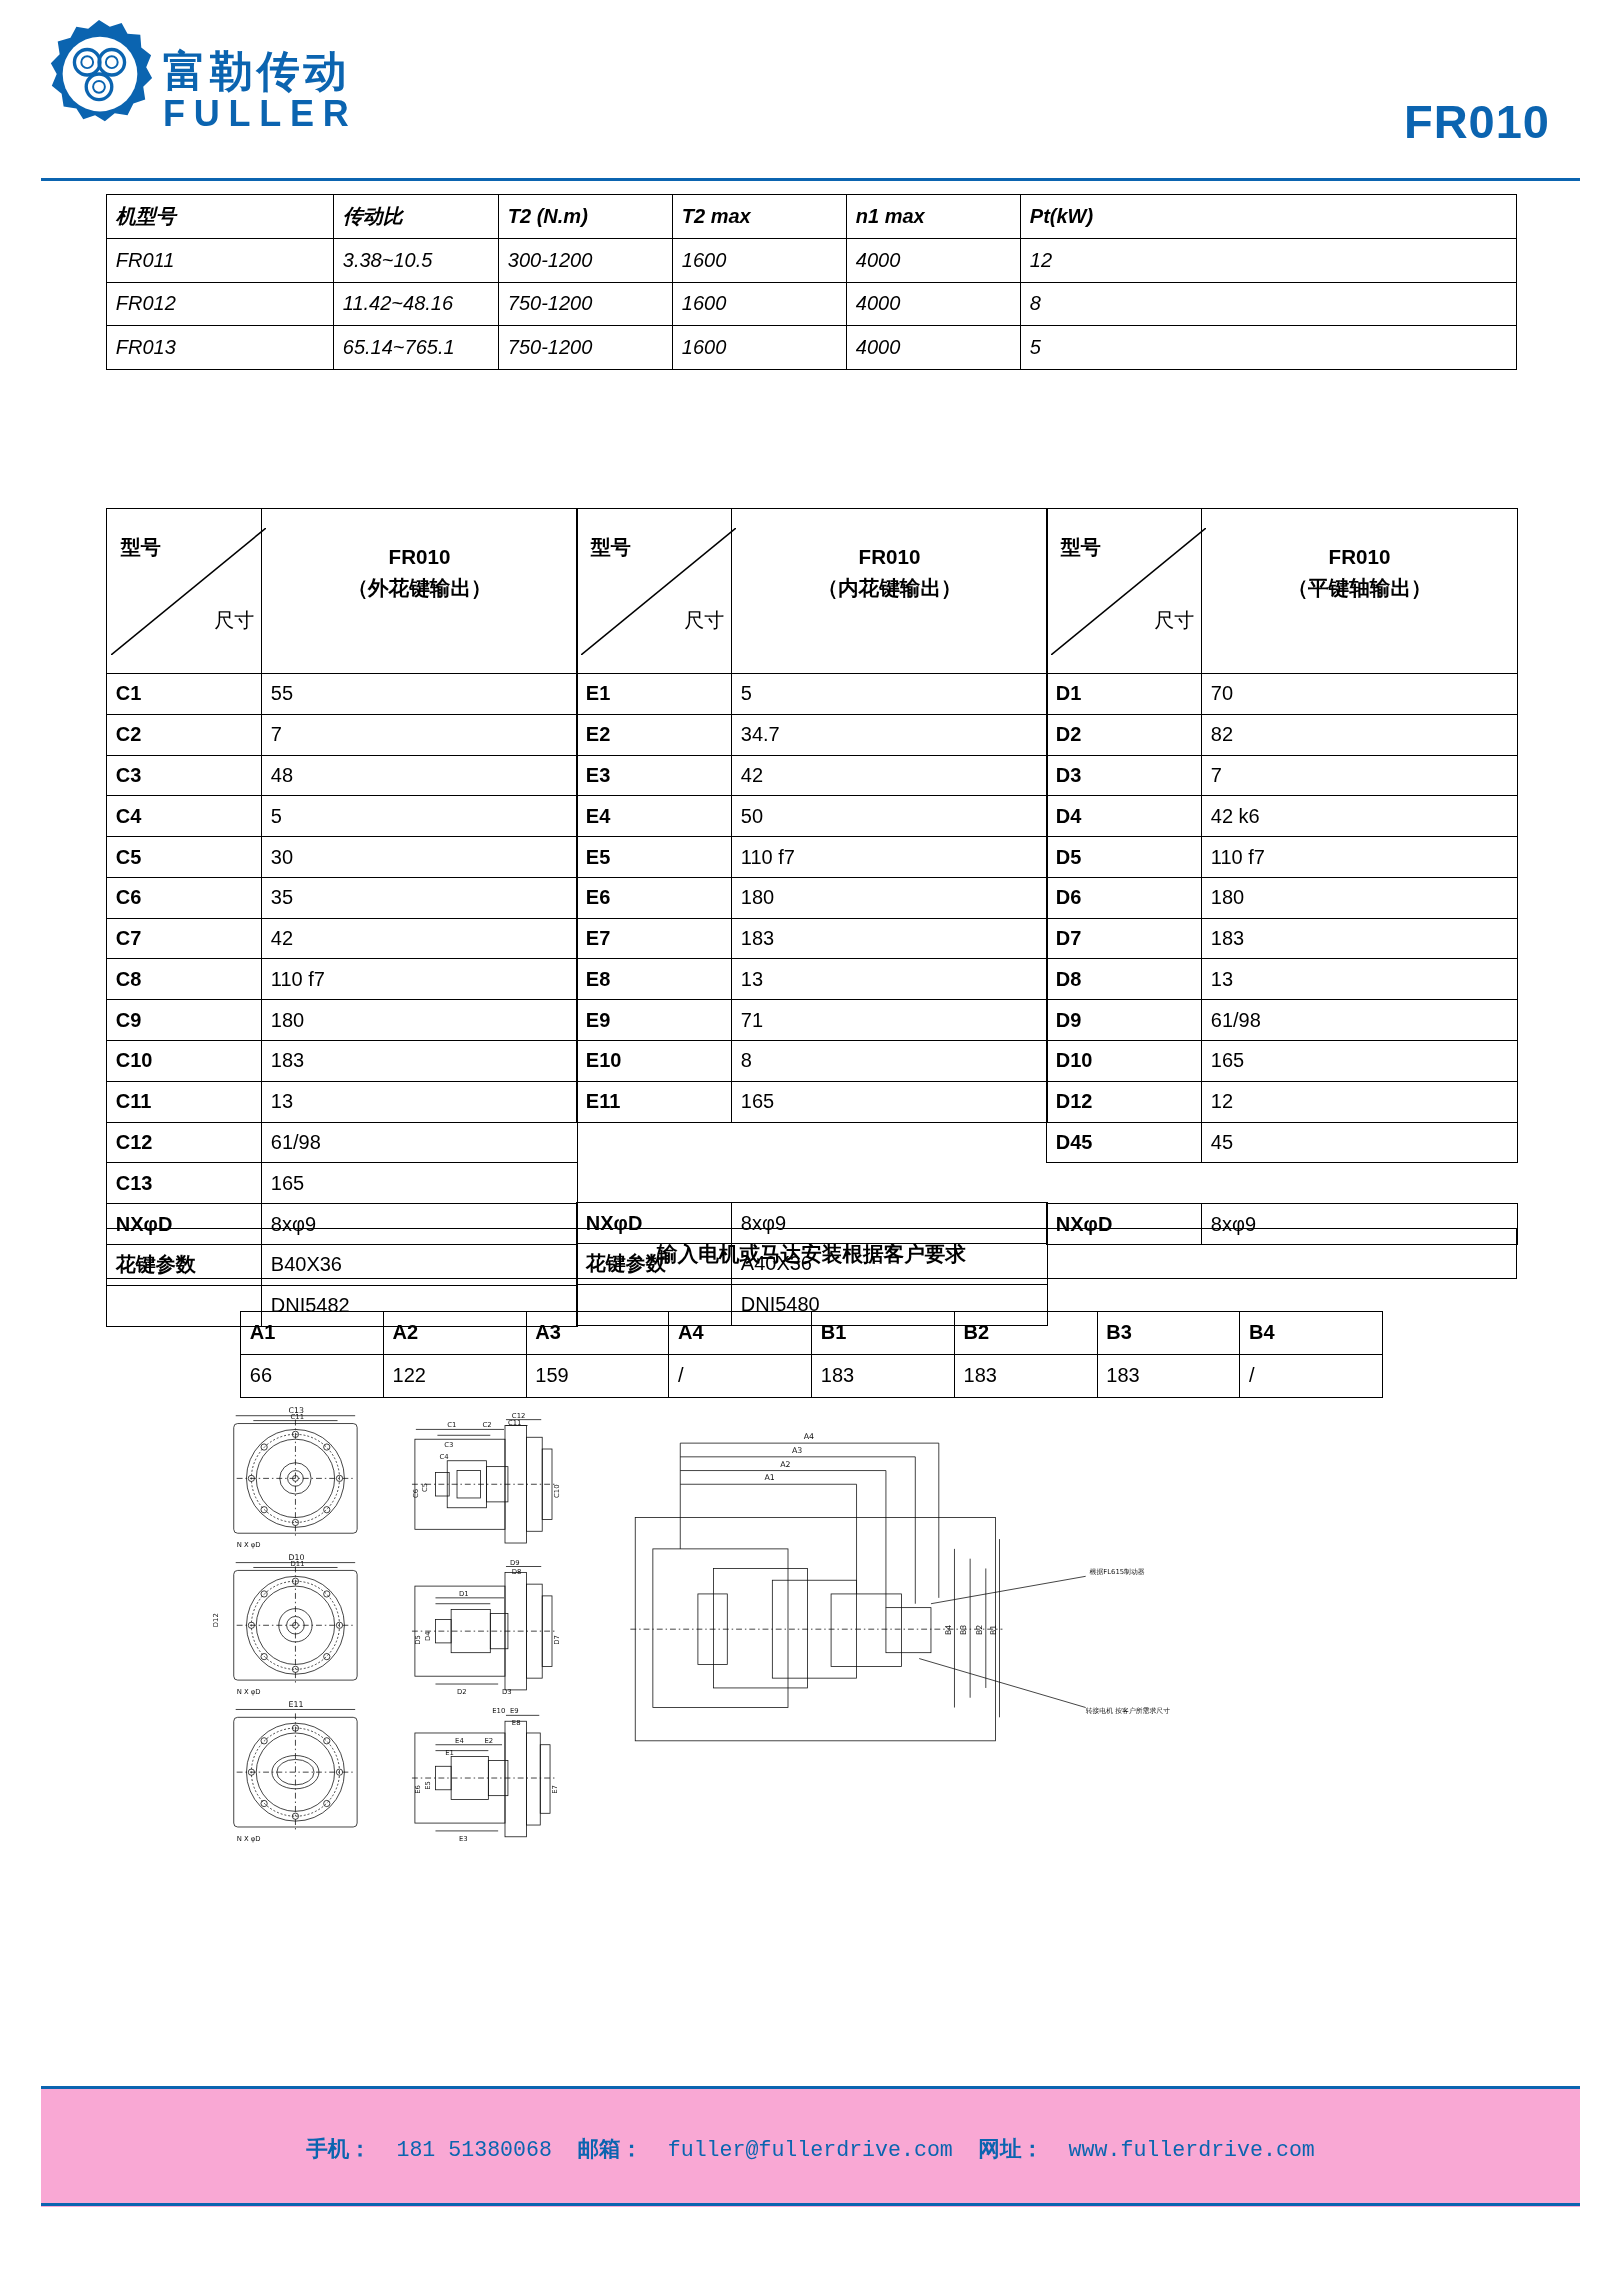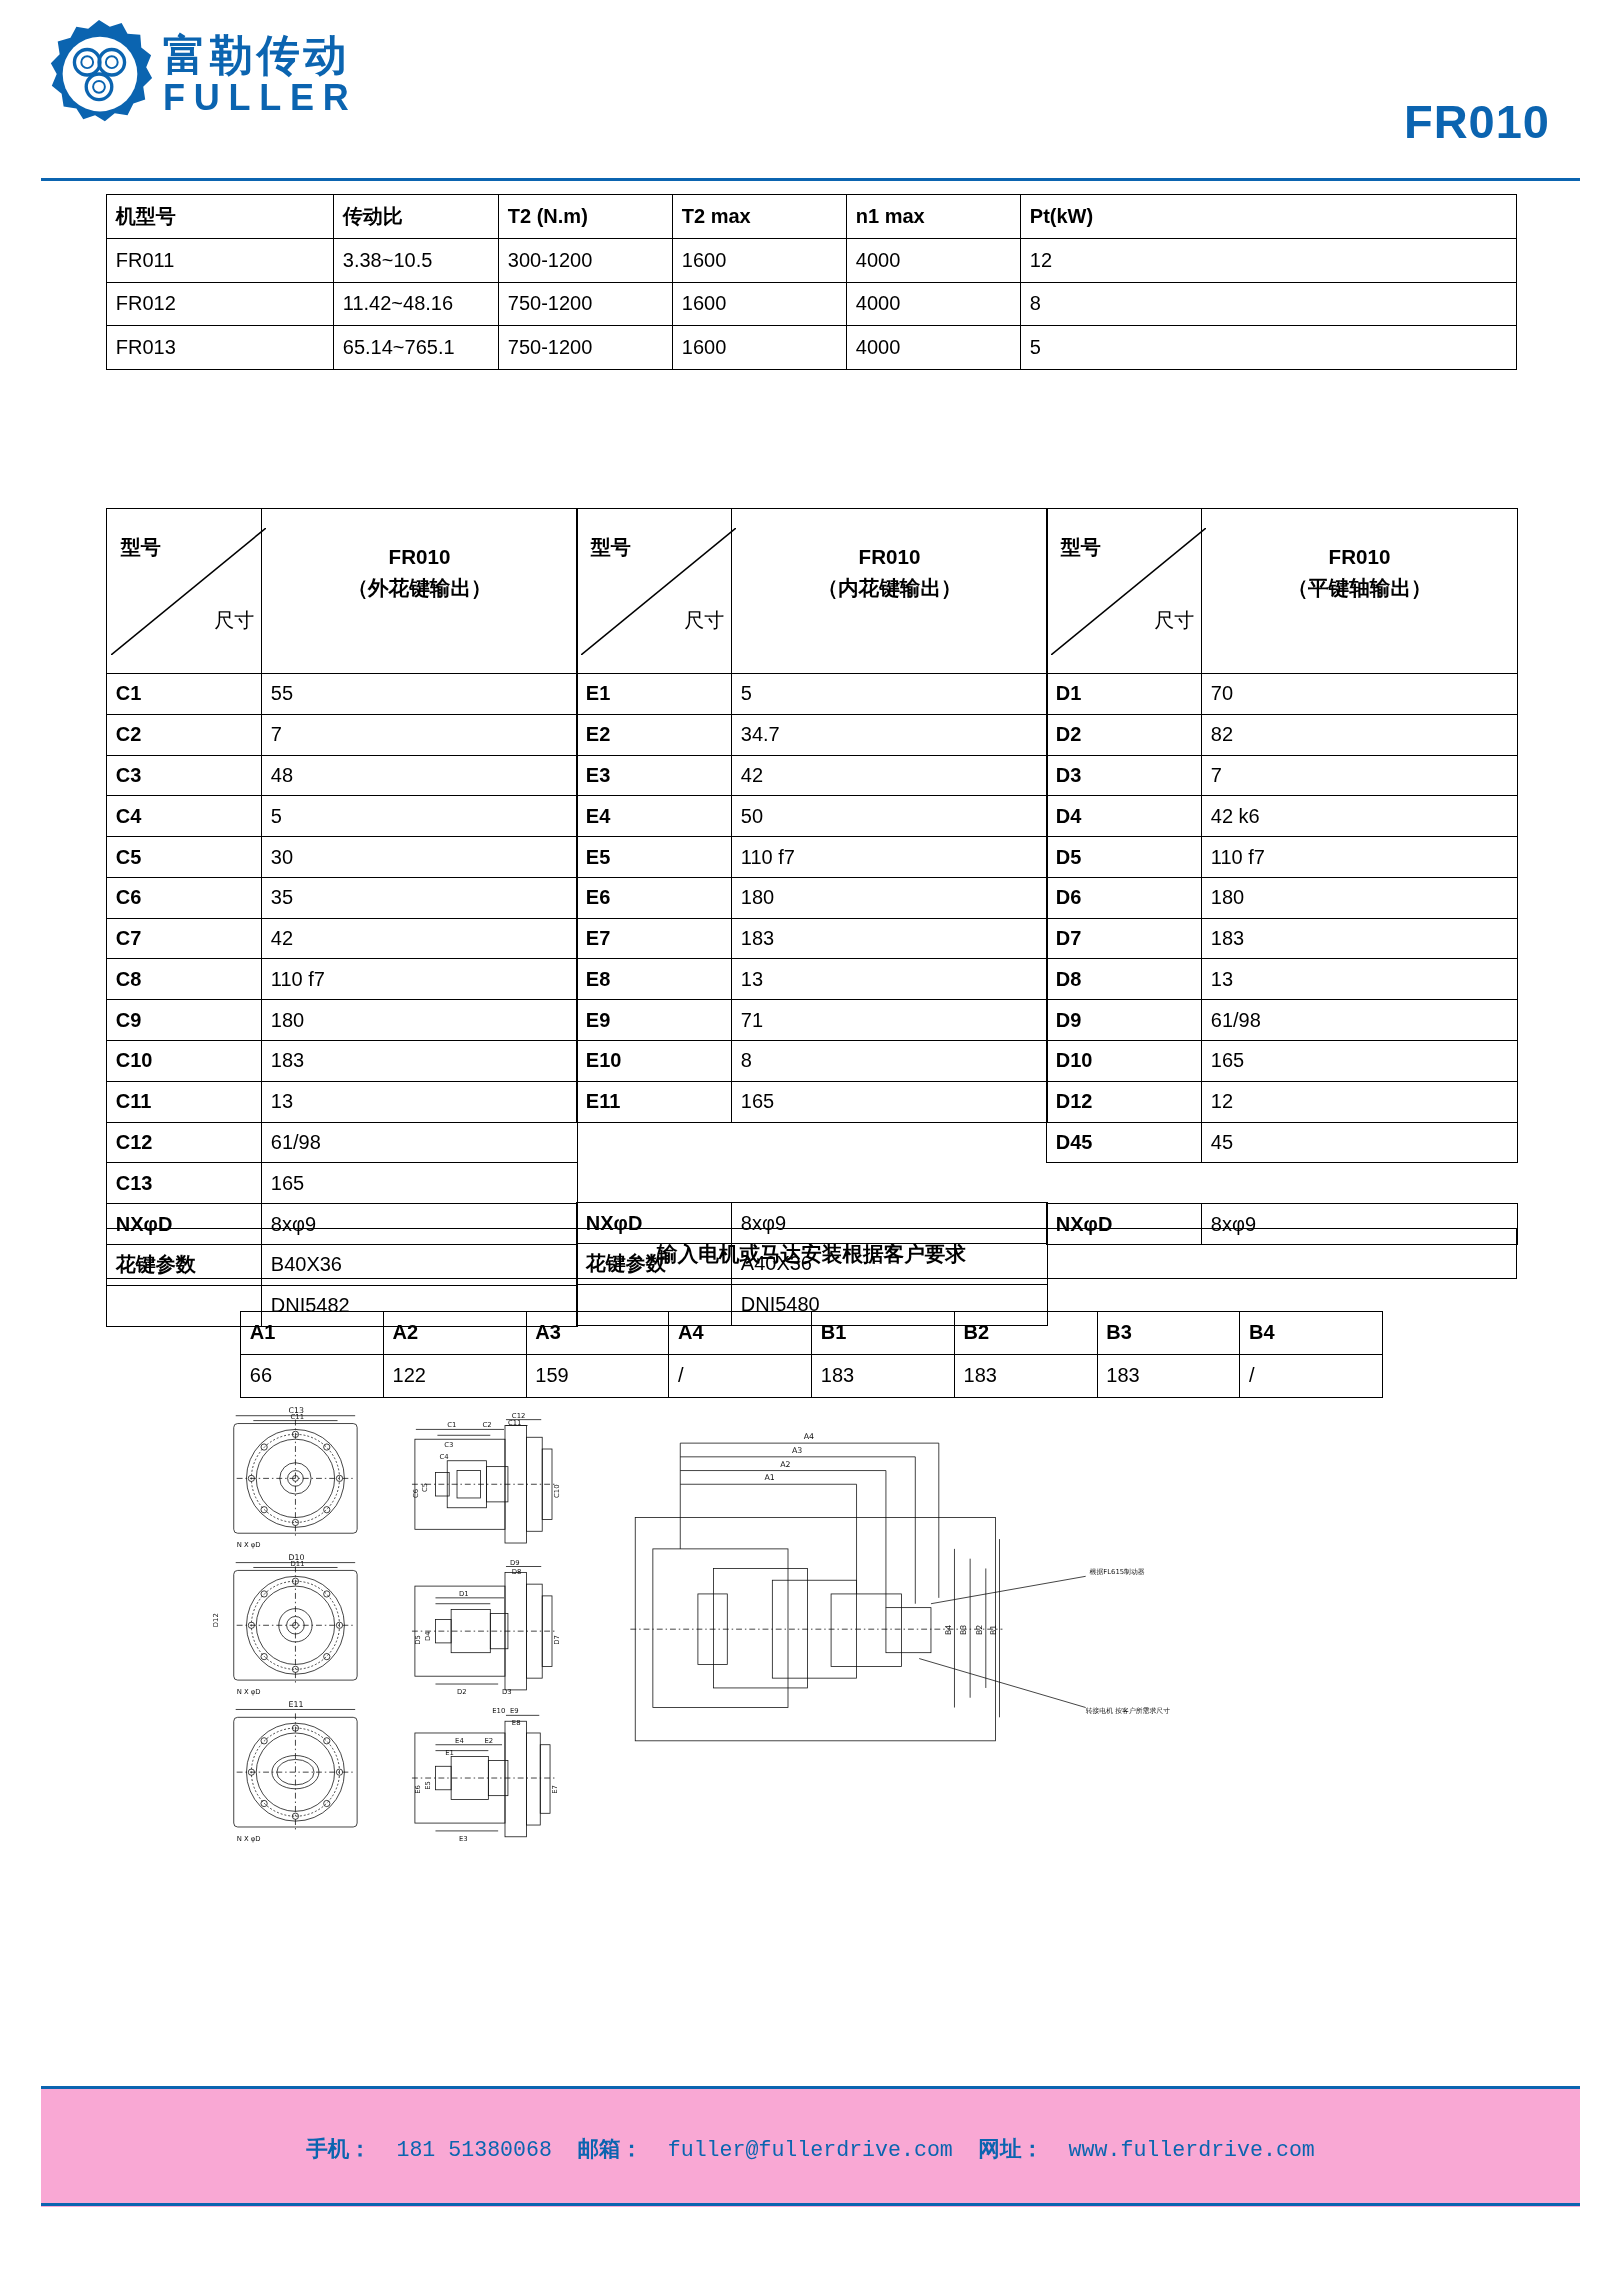--- a/index.html
+++ b/index.html
@@ -26,21 +26,21 @@
   .header {
     position: relative;
     height: 186px;
     padding: 0;
   }
   .logo-wrap {
     position: absolute;
     left: 41px;
     top: 17.6px;
     display: flex;
-    align-items: center;
+    align-items: flex-end;
   }
   .logo-gear {
     width: 116px;
     height: 116px;
     position: relative;
   }
   .logo-text {
     margin-left: 5.9px;
     display: flex;
     flex-direction: column;
@@ -96,21 +96,21 @@
   }
   .bold { font-weight: bold; }
 
   
   .spec-table {
     position: absolute;
     left: 106px;
     top: 194px;
     width: 1411px;
   }
-  .spec-table td { height: 31px; }
+  .spec-table td { height: 31px; font-style: italic; }
   .note-cell {
     font-weight: bold;
     font-size: 20.6px;
     padding-top: 7.8px;
     padding-bottom: 7.8px;
   }
   .note-line2 { padding-left: 76px; }
 
   
   .dims {

